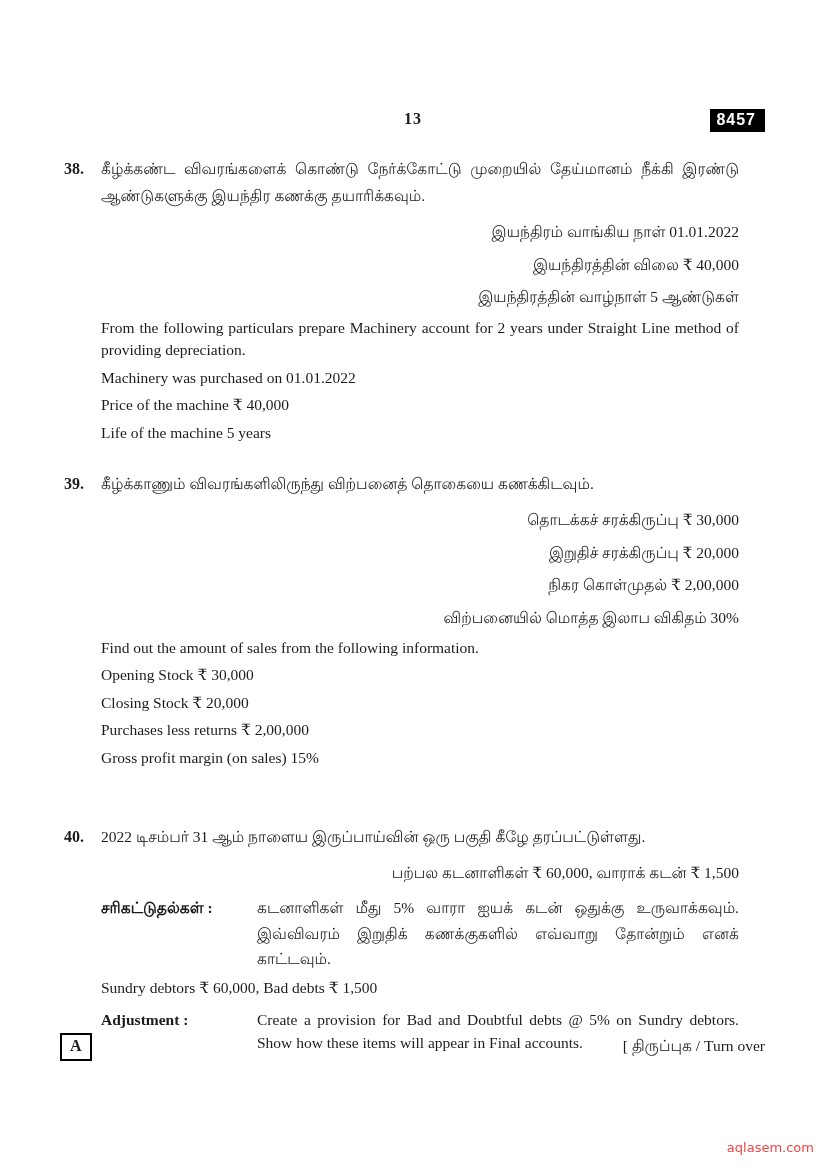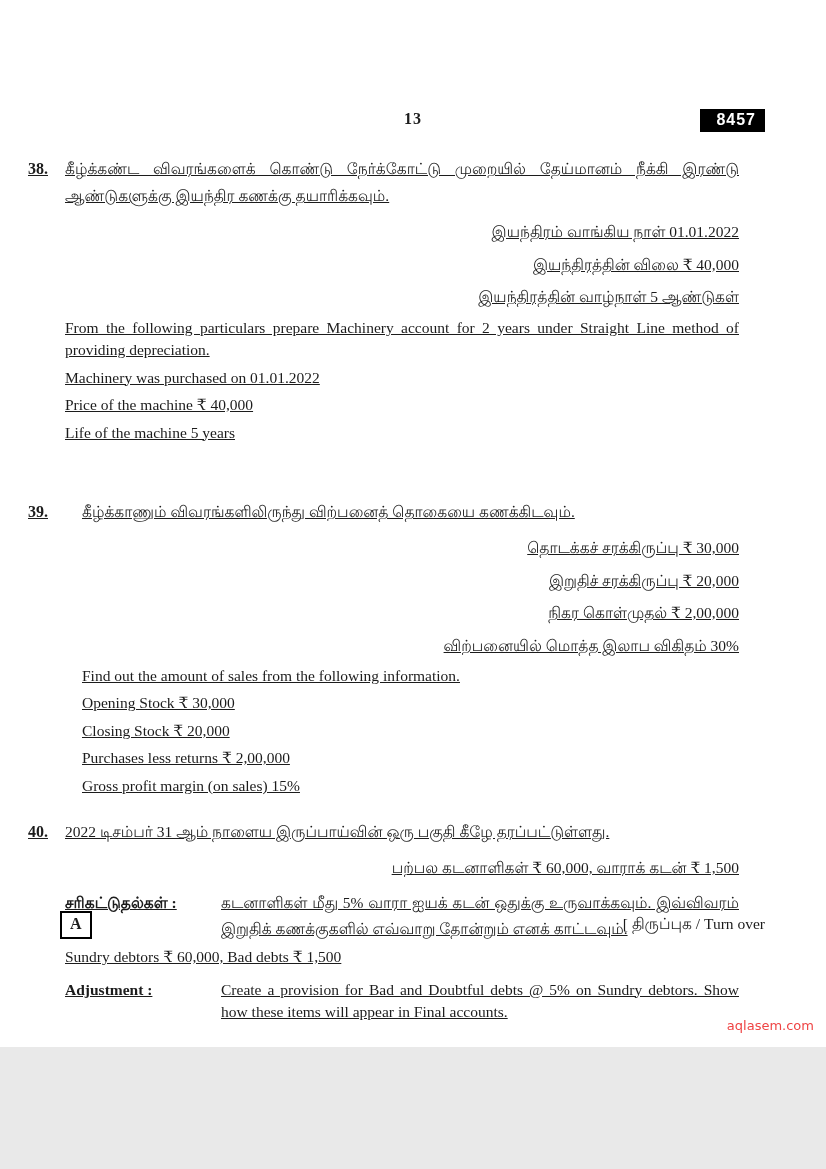--- a/index.html
+++ b/index.html
@@ -1,57 +1,56 @@
 <!DOCTYPE html>
 <html><head>
 <meta charset="utf-8">
 <style>
   * { box-sizing: border-box; }
   html, body { margin: 0; padding: 0; background: #e9e9e9; }
   .page {
     position: relative;
     width: 826px;
-    height: 1047px;
+    height: 1169px;
     margin: 0 auto;
     background: #ffffff;
     font-family: "Liberation Serif", "DejaVu Serif", serif;
     color: #1c1c1c;
     font-size: 15.5px;
     overflow: hidden;
-    text-decoration: underline;
   }
   
   .header { position: relative; height: 131px; }
   .page-num {
     position: absolute;
     top: 110px; left: 0; right: 0;
     text-align: center;
     font-weight: bold;
     font-size: 16px;
     letter-spacing: 1px;
   }
   .code-box {
     position: absolute;
     top: 109px; right: 61px;
     background: #000000;
     color: #ffffff;
     font-family: "Liberation Sans", "DejaVu Sans", sans-serif;
     font-weight: bold;
     font-size: 16px;
-    padding: 2px 9px 3px 16px;
+    padding: 2px 9px 3px 6px;
     letter-spacing: 1px;
   }
   
   .question {
     display: flex;
-    padding: 0 87px 0 28px;
+    padding: 0 87px 0 64px;
   }
   .q38 { margin-top: 24px; }
-  .q39 { margin-top: 54px; gap: 17px; }
-  .q40 { margin-top: 21px; }
+  .q39 { margin-top: 26px; }
+  .q40 { margin-top: 54px; }
   .qnum {
     width: 37px;
     flex-shrink: 0;
     font-weight: bold;
     font-size: 16px;
     line-height: 1.7;
   }
   .qbody { flex: 1; min-width: 0; }
   .para { margin: 0; text-align: justify; line-height: 1.45; }
   .tamil.para { line-height: 1.75; }

